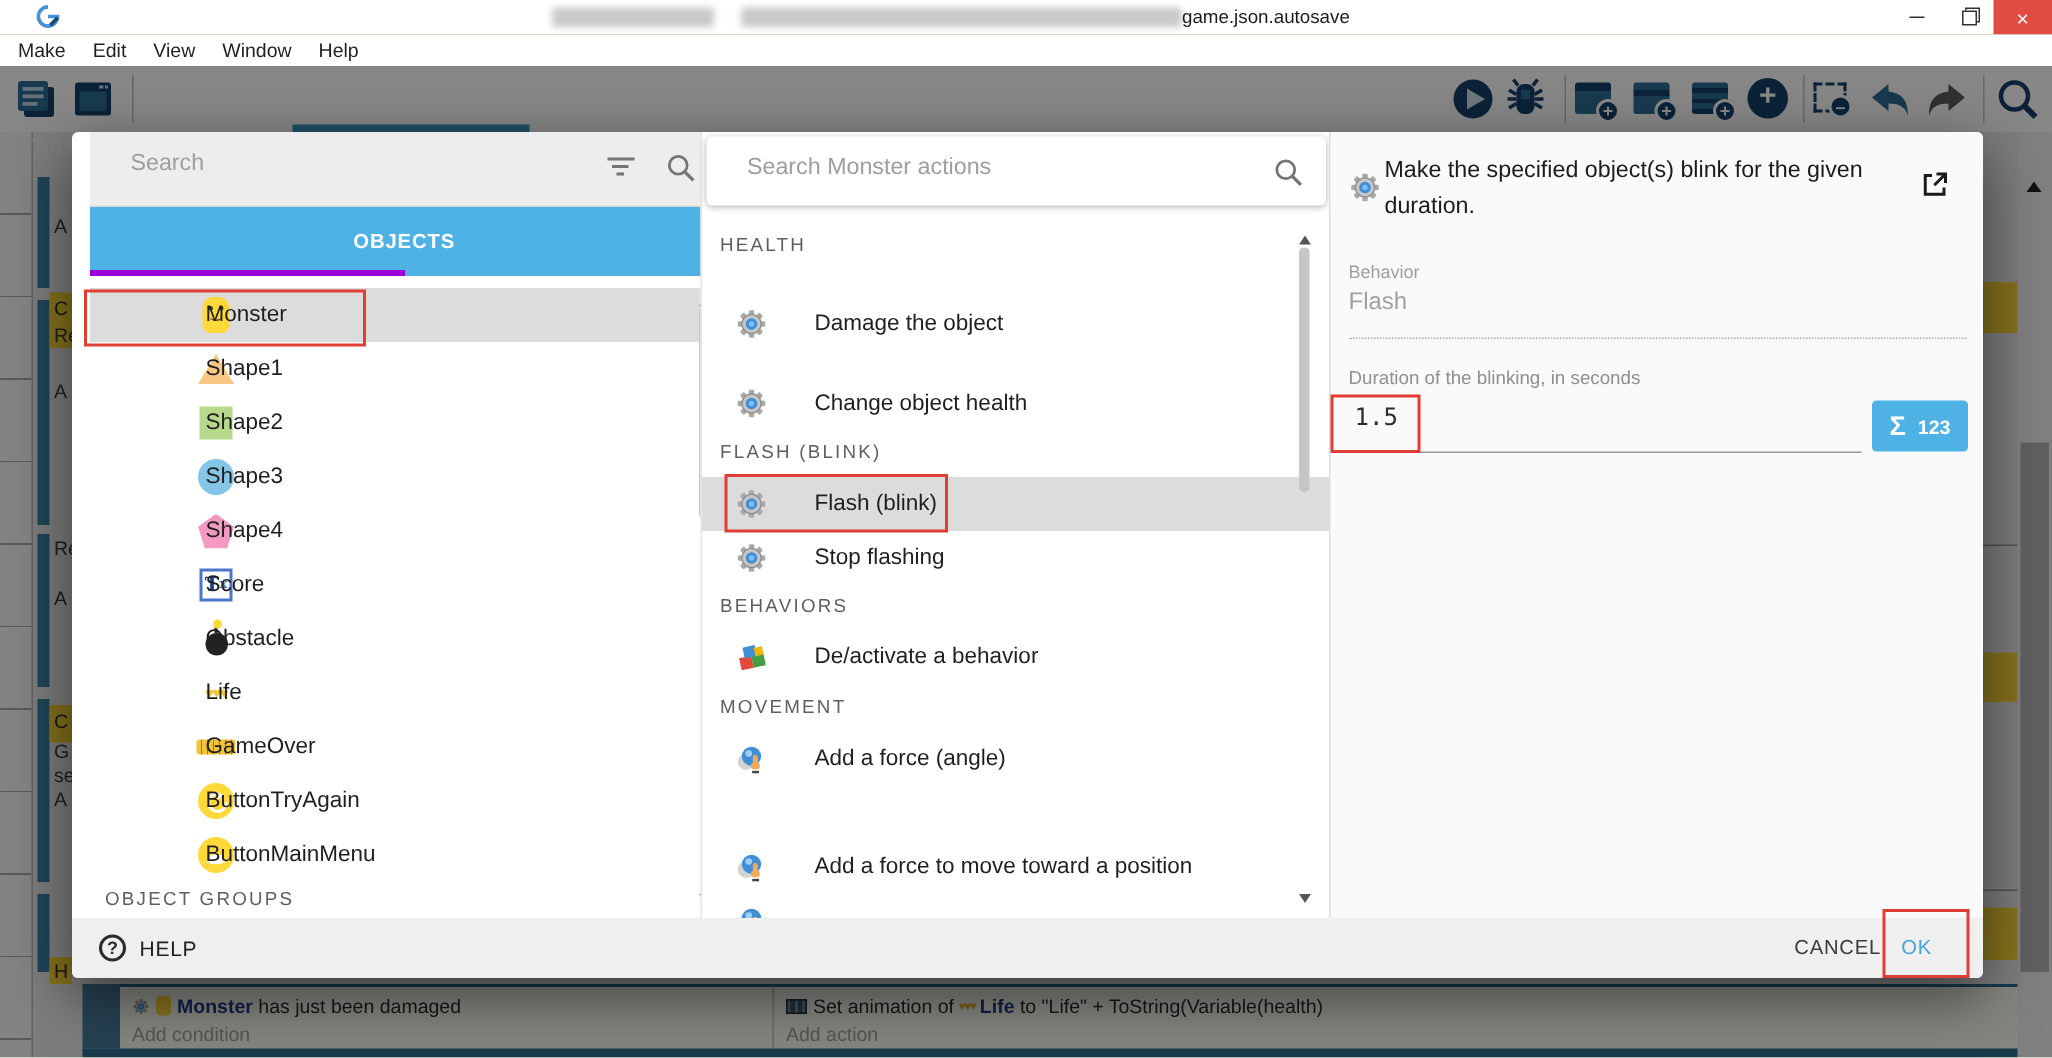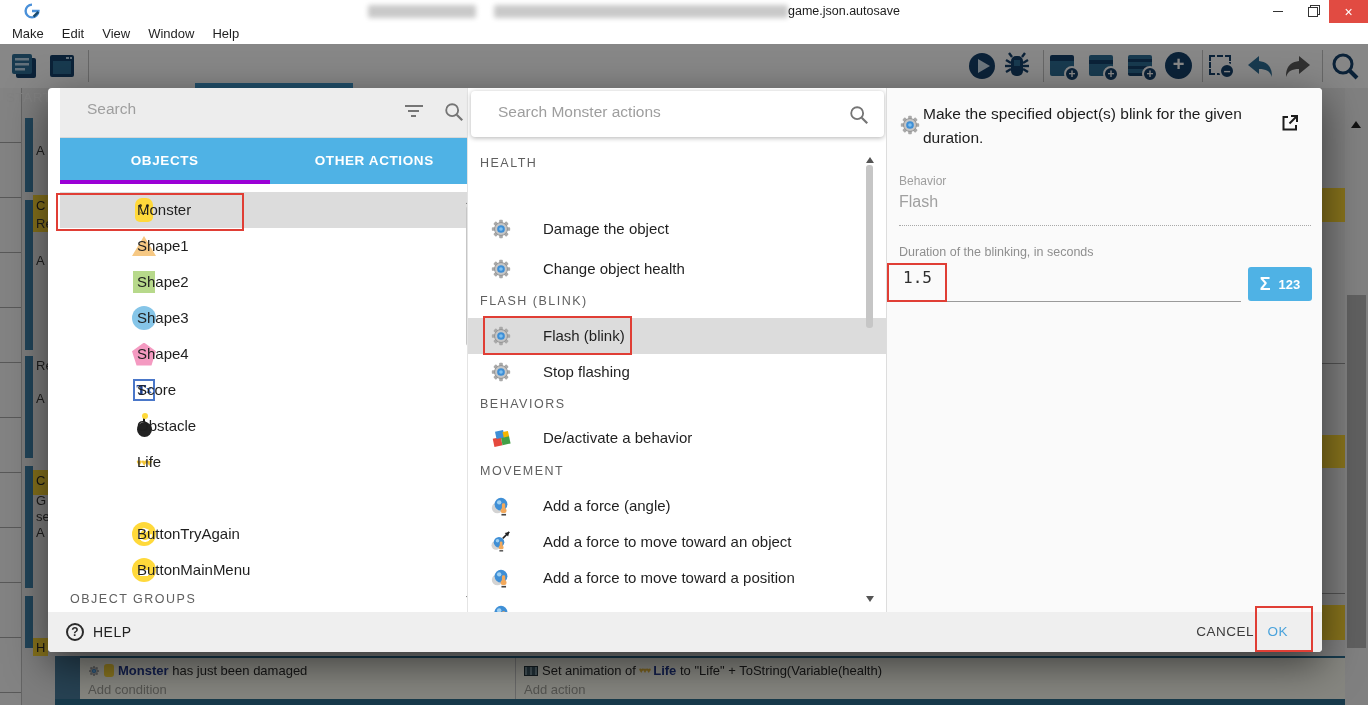--- a/index.html
+++ b/index.html
@@ -353,21 +353,20 @@
           <i style="top:0;width:18px"></i>
             <i style="top:5px;width:11px;left:3px"></i>
             <i style="top:10px;width:5px;left:6px"></i>
         </span>
         <svg class="search-svg" width="22" height="22" viewBox="0 0 24 24">
             <use href="#sym-search"></use>
           </svg>
       </div>
       <div class="obj-tabs">
         <div class="tab">OBJECTS</div>
-        <div class="tab">OTHER ACTIONS</div>
         <div class="tab-underline"></div>
       </div>
       <div class="obj-list">
         <div class="orow sel" style="top:8px">
           <span class="oicon">
               <span class="ic-monster"></span>
             </span>
           <span class="olabel">Monster</span>
         </div>
         <div class="orow" style="top:44px">
@@ -404,20 +403,26 @@
           <span class="oicon">
               <span class="ic-bomb"></span>
             </span>
           <span class="olabel">Obstacle</span>
         </div>
         <div class="orow" style="top:260px">
           <span class="oicon">
               <span class="ic-hearts"></span>
             </span>
           <span class="olabel">Life</span>
+        </div>
+        <div class="orow" style="top:296px">
+          <span class="oicon">
+              <span class="ic-gameover"></span>
+            </span>
+          <span class="olabel">GameOver</span>
         </div>
         <div class="orow" style="top:332px">
           <span class="oicon">
               <span class="ic-ybtn ic-retry"></span>
             </span>
           <span class="olabel">ButtonTryAgain</span>
         </div>
         <div class="orow" style="top:368px">
           <span class="oicon">
               <span class="ic-ybtn ic-home"></span>
@@ -433,21 +438,21 @@
 
     <div class="act-panel">
       <div class="act-search">
         <input type="text" placeholder="Search Monster actions" style="">
         <svg class="search-svg" width="22" height="22" viewBox="0 0 24 24">
             <use href="#sym-search"></use>
           </svg>
       </div>
       <div class="act-list">
         <div class="sec-hdr" style="top:8px">HEALTH</div>
-        <div class="arow" style="top:63px">
+        <div class="arow" style="top:50px">
           <svg class="aicon" viewBox="0 0 24 24">
               <use href="#sym-gear"></use>
             </svg>
           <span class="alabel">Damage the object</span>
         </div>
         <div class="arow" style="top:103px">
           <svg class="aicon" viewBox="0 0 24 24">
               <use href="#sym-gear"></use>
             </svg>
           <span class="alabel">Change object health</span>
@@ -476,30 +481,20 @@
               </g>
           </svg>
           <span class="alabel">De/activate a behavior</span>
         </div>
         <div class="sec-hdr" style="top:316px">MOVEMENT</div>
         <div class="arow" style="top:340px">
           <svg class="aicon" viewBox="0 0 24 24">
               <use href="#sym-force"></use>
             </svg>
           <span class="alabel">Add a force (angle)</span>
-        </div>
-        <div class="arow" style="top:376px">
-          <svg class="aicon" viewBox="0 0 24 24">
-            <g transform="translate(0,4) scale(0.82)">
-                <use href="#sym-force"></use>
-              </g>
-            <line x1="14" y1="8" x2="21" y2="1" stroke="#222" stroke-width="1.7"></line>
-            <path d="M21 1 l-5 1.2 l3.8 3.8 Z" fill="#222"></path>
-          </svg>
-          <span class="alabel">Add a force to move toward an object</span>
         </div>
         <div class="arow" style="top:412px">
           <svg class="aicon" viewBox="0 0 24 24">
               <use href="#sym-force"></use>
             </svg>
           <span class="alabel">Add a force to move toward a position</span>
         </div>
         <div class="arow" style="top:448px">
           <svg class="aicon" viewBox="0 0 24 24">
               <use href="#sym-force"></use>

